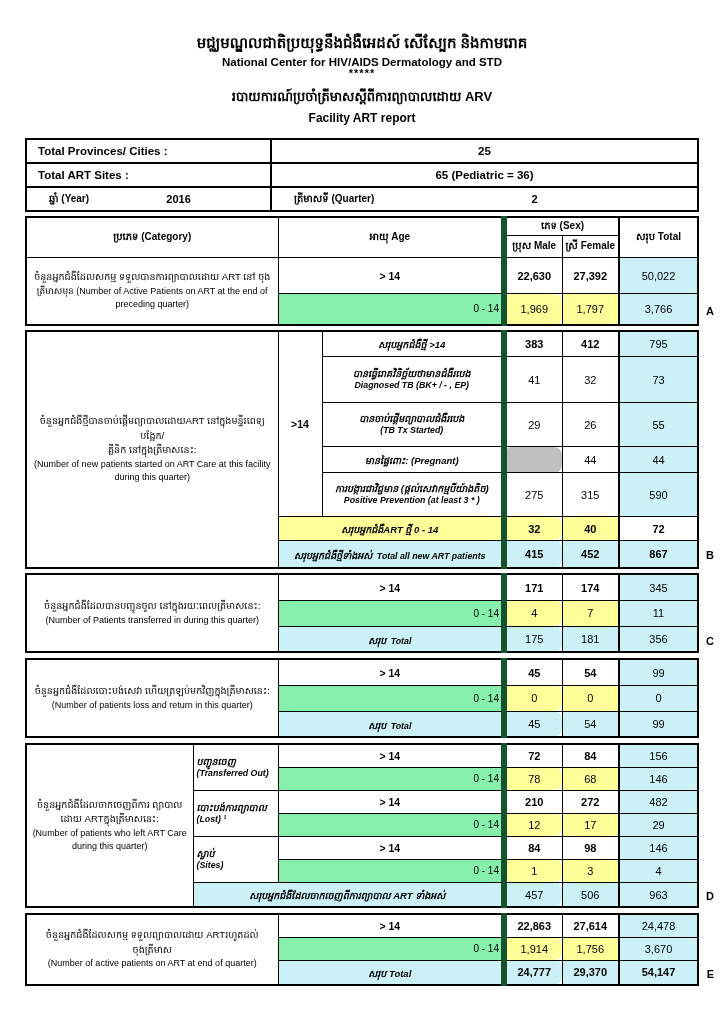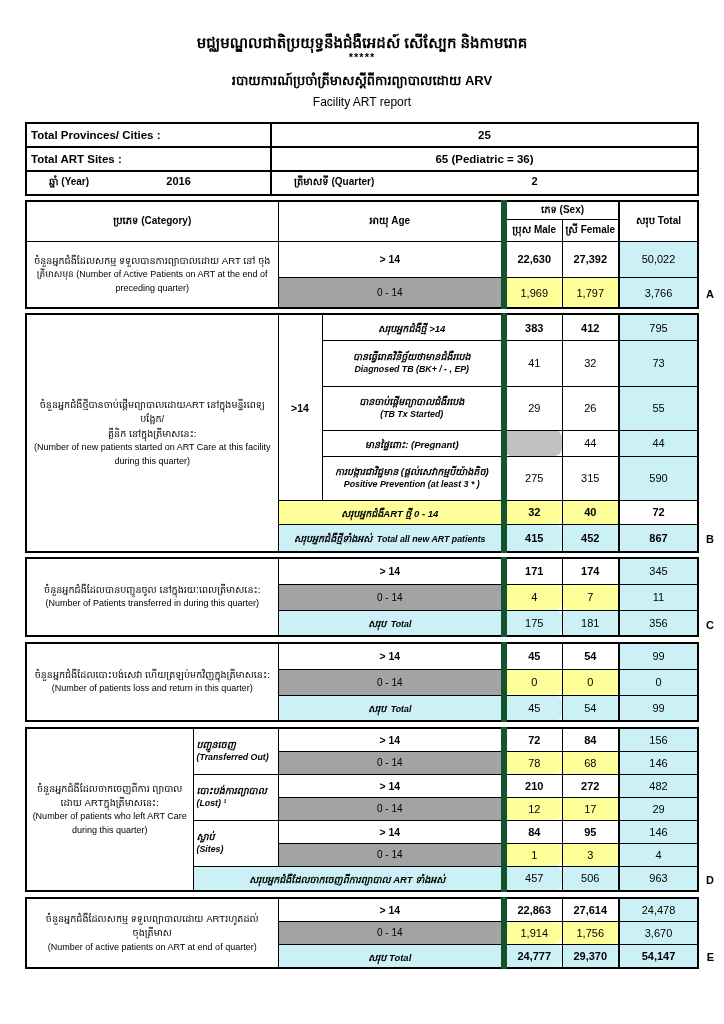--- a/index.html
+++ b/index.html
@@ -6,58 +6,59 @@
   body{
     width:724px;height:1024px;background:#ffffff;
     font-family:"Liberation Sans","DejaVu Sans",sans-serif;
     color:#000;position:relative;overflow:hidden;
   }
   .hdr{ text-align:center; padding-top:34px; line-height:1.25;}
   .hdr .km-title{font-size:15px;font-weight:bold;}
   .hdr .en-title{font-size:11.5px;font-weight:bold;margin-top:2px;}
   .hdr .stars{font-size:11px;font-weight:bold;letter-spacing:1px;margin-top:-2px;}
   .hdr .km-sub{font-size:13px;font-weight:bold;margin-top:8px;}
-  .hdr .en-sub{font-size:12px;font-weight:normal;margin-top:6px;}
+  .hdr .en-sub{font-size:12px;font-weight:bold;margin-top:6px;}
 
   .wrap{margin-left:25px;width:672px;}
   table{border-collapse:collapse;table-layout:fixed;width:672px;}
   td{border:1px solid #000;padding:1px 2px;vertical-align:middle;overflow:hidden;}
   .t{border:2px solid #000;}
   .info{margin-top:12px;}
   .info td{height:20px;font-size:11.5px;font-weight:bold;border:2px solid #000;}
-  .info .lab{padding-left:4px;}
+  .info .lab{padding-left:11px;}
   .info .val{text-align:center;}
   .info .kmsm{font-weight:bold;font-size:10px;}
-  .yearcell{display:flex;padding-left:20px;}
+  .yearcell{display:flex;align-items:center;padding-left:20px;}
   .yearcell .big{font-size:11px;font-weight:bold;flex:1;text-align:center;}
 
   .sec{position:relative;width:672px;}
   .gap{height:4px;}
   .num{text-align:center;font-size:11px;}
   .b{font-weight:bold;}
   .y{background:#FFFF99;}
   .c{background:#CBF1F7;}
   .g{background:#C0C0C0;}
   .agec{text-align:center;font-size:10.5px;font-weight:bold;}
-  .agey{text-align:center;font-size:10px;background:#a3a3a3;}
+  .agey{text-align:right;font-size:10px;background:#86efac;}
   .cat{font-size:9.6px;text-align:center;line-height:1.5;}
   .cat .en{font-size:9px;}
   .lab2{text-align:center;line-height:1.3;font-style:italic;}
   .lab2 .km{font-size:9.5px;font-weight:bold;}
   .lab2 .en{font-size:8.8px;font-weight:bold;}
   .mcol{border-left:6px solid #14532d;border-radius:8px;}
   .tcol{border-left:2px solid #000;}
   .hdcell{text-align:center;font-size:10px;font-weight:bold;}
   .letter{position:absolute;right:-17px;font-size:11px;font-weight:bold;}
 </style>
 </head>
 <body>
 
 <div class="hdr">
   <div class="km-title">មជ្ឈមណ្ឌលជាតិប្រយុទ្ធនឹងជំងឺអេដស៍ សើស្បែក និងកាមរោគ</div>
+  <div class="en-title">National Center for HIV/AIDS Dermatology and STD</div>
   <div class="stars">*****</div>
   <div class="km-sub">របាយការណ៍ប្រចាំត្រីមាសស្ដីពីការព្យាបាលដោយ ARV</div>
   <div class="en-sub">Facility ART report</div>
 </div>
 
 <div class="wrap">
   <table class="info t">
     <colgroup>
         <col style="width:245px">
         <col style="width:427px">
@@ -342,21 +343,21 @@
         <td class="num y">17</td>
         <td class="num c tcol">29</td>
       </tr>
       <tr style="height:23px">
         <td class="lab2" rowspan="2" style="text-align:left;padding-left:3px">
           <div class="km">ស្លាប់</div>
           <div class="en">(Sites)</div>
         </td>
         <td class="agec">&gt; 14</td>
         <td class="num b mcol">84</td>
-        <td class="num b">95</td>
+        <td class="num b">98</td>
         <td class="num c tcol">146</td>
       </tr>
       <tr style="height:23px">
         <td class="agey">0 - 14</td>
         <td class="num y mcol">1</td>
         <td class="num y">3</td>
         <td class="num c tcol">4</td>
       </tr>
       <tr style="height:25px">
         <td class="lab2 c" colspan="2">

